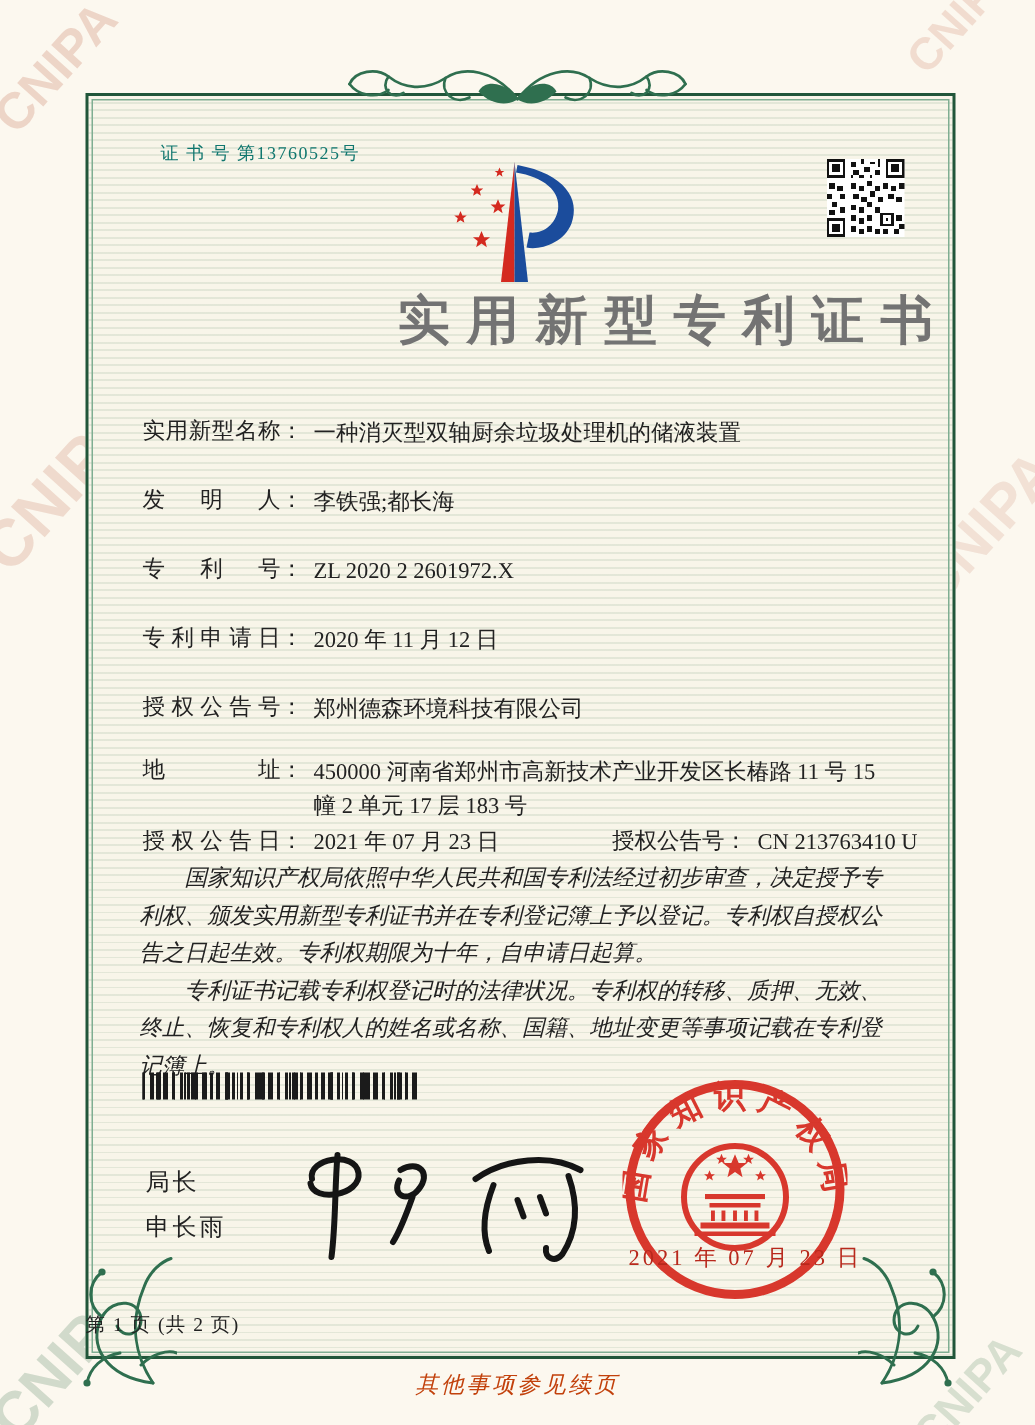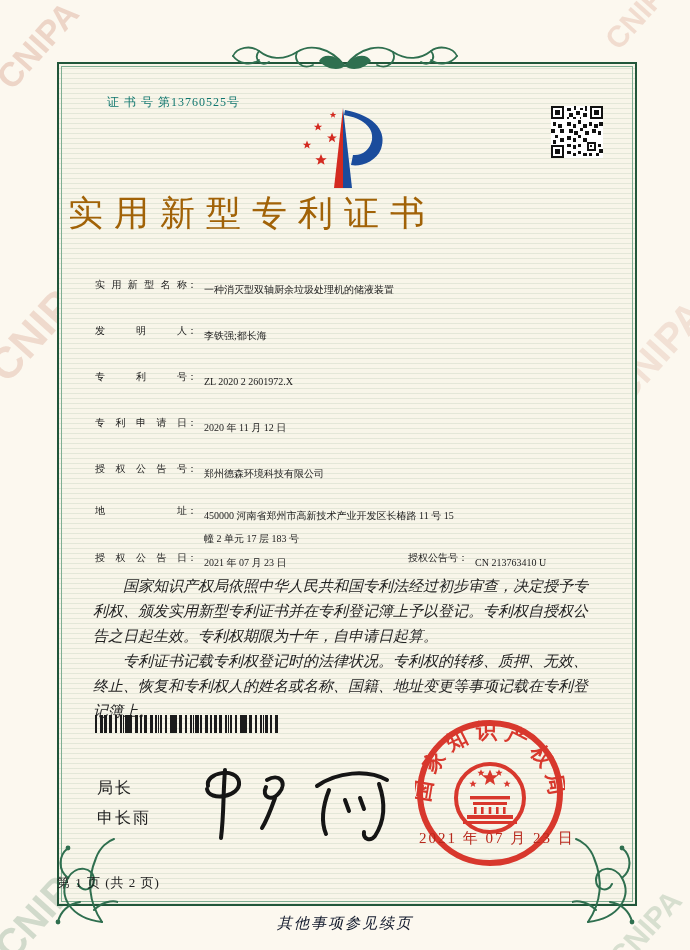--- a/index.html
+++ b/index.html
@@ -27,24 +27,24 @@
   .flourish.bl{left:28px;top:832px;}
   .flourish.br{left:572px;top:832px;transform:scaleX(-1);}
 
   .ghost{position:absolute;pointer-events:none;opacity:.55;}
 
   .cert-no{position:absolute;left:36px;top:32px;font-size:12px;color:#0f766e;letter-spacing:1px;margin-left:14px;}
 
   .logo{position:absolute;left:230px;top:44px;}
   .qr{position:absolute;left:494px;top:44px;}
 
-  .title{position:absolute;left:0;top:128px;width:100%;text-align:left;
-         font-size:35px;font-weight:normal;color:#a16207;letter-spacing:11px;text-indent:11px;}
-
-  .frow{position:absolute;left:38px;font-size:10px;color:#222;width:520px;}
+  .title{position:absolute;left:0;top:128px;width:100%;text-align:right;
+         font-size:35px;font-weight:bold;color:#737373;letter-spacing:11px;text-indent:11px;}
+
+  .frow{position:absolute;left:38px;font-size:15px;color:#222;width:520px;}
   .flabel{display:inline-block;width:92px;text-align:justify;text-align-last:justify;vertical-align:top;}
   .fcolon{display:inline-block;vertical-align:top;}
   .fvalue{display:inline-block;vertical-align:top;margin-left:7px;max-width:404px;white-space:pre-line;line-height:23px;}
   .grant-no{position:absolute;left:313px;top:0;}
   .grant-no .flabel{width:auto;text-align:left;text-align-last:auto;}
 
   .body-text{position:absolute;left:36px;top:512px;width:506px;font-size:15px;line-height:25px;
              color:#222;font-style:italic;}
   .body-text p{margin:0;text-indent:2em;}
 
@@ -60,21 +60,21 @@
             font-family:Liberation Serif, serif;letter-spacing:2px;}
   .sig-svg{position:absolute;left:138px;top:692px;}
 
   .seal{position:absolute;left:358px;top:656px;width:150px;height:150px;}
   .seal-date{position:absolute;left:362px;top:767px;font-size:15px;color:#b8281c;
              letter-spacing:2px;z-index:5;}
 
   .page-no{position:absolute;left:0;top:812px;width:100%;font-size:13px;color:#222;letter-spacing:1px;}
 
   .continuation{position:absolute;left:0;top:914px;width:100%;text-align:center;
-                font-size:15px;color:#0f172a;font-style:italic;letter-spacing:2px;}
+                font-size:15px;color:#c2410c;font-style:italic;letter-spacing:2px;}
 </style>
 </head>
 <body>
 
 <div class="page">
 
   <div class="wm wm1">CNIPA</div>
   <div class="wm wm2">CNIPA</div>
   <div class="wm wm3">CNIPA</div>
   <div class="wm wm4">CNIPA</div>

